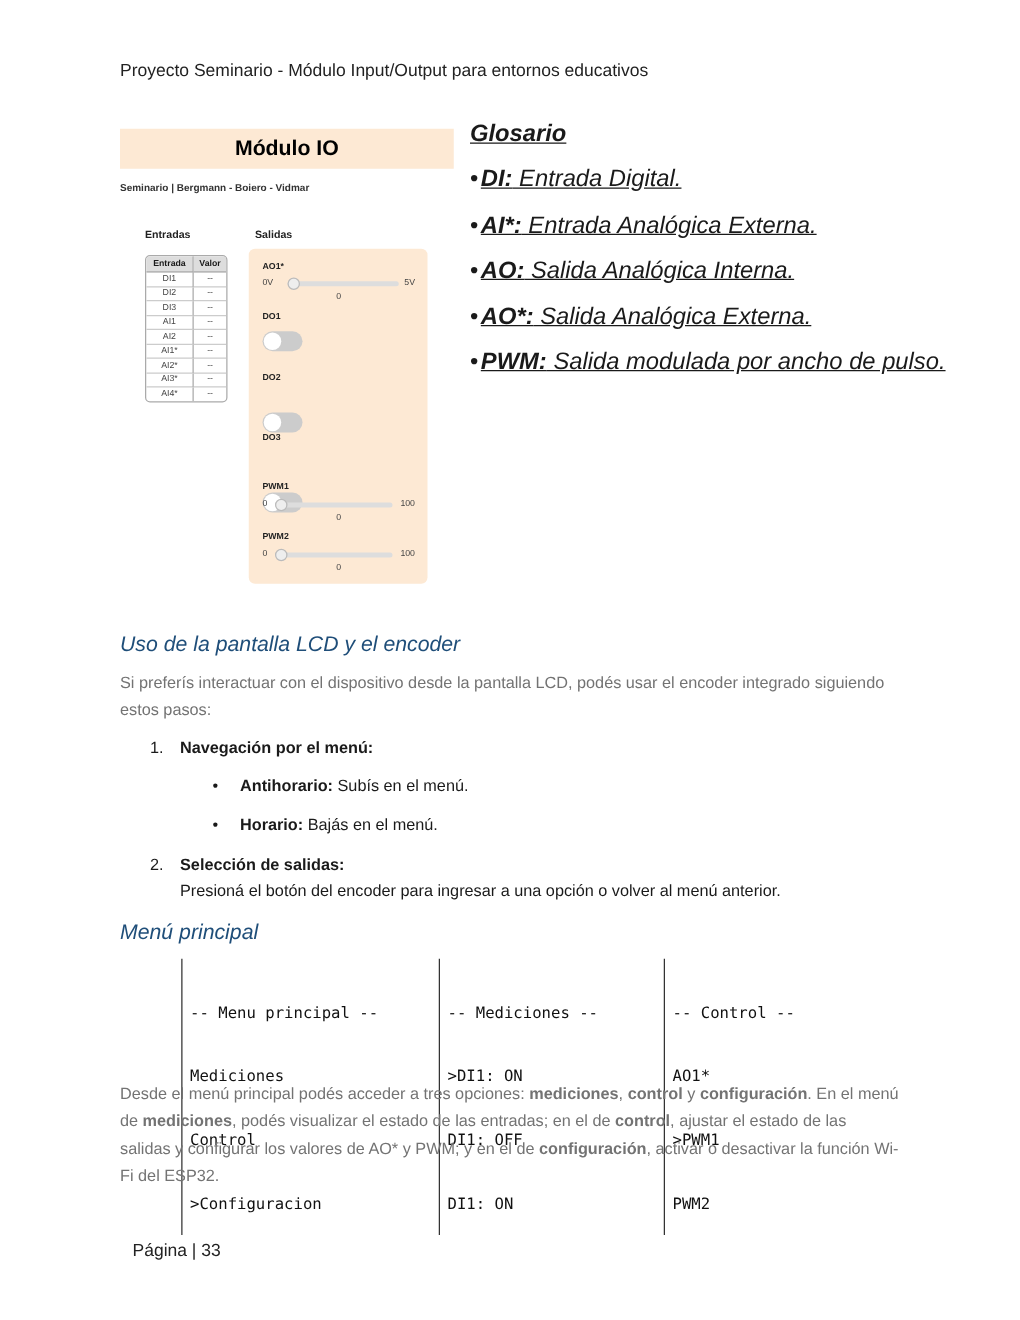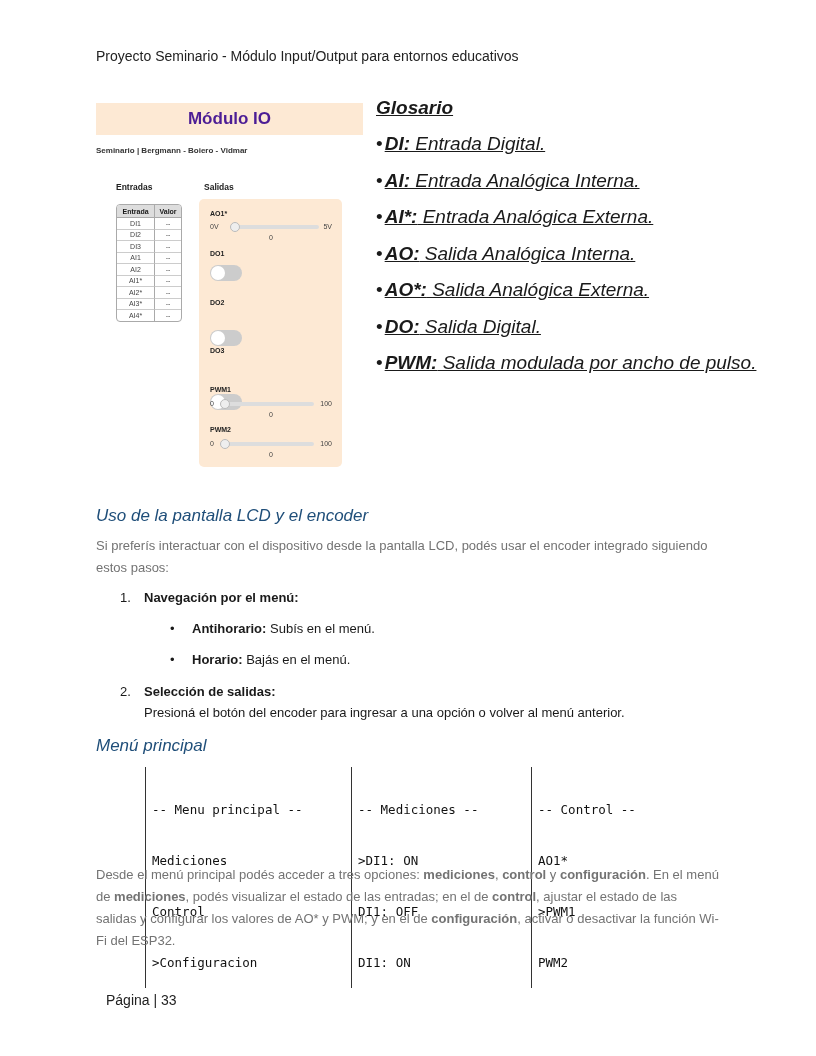--- a/index.html
+++ b/index.html
@@ -7,21 +7,21 @@
     width: 816px; height: 1056px; background: #ffffff; position: relative;
     font-family: "Liberation Sans", sans-serif; color: #1a1a1a; overflow: hidden;
   }
   .abs { position: absolute; }
   .header-text { left: 96px; top: 48px; font-size: 14px; color: #222; }
   .footer-text { left: 106px; top: 992px; font-size: 14px; color: #222; }
 
   
   .module-banner { left: 96px; top: 103px; width: 267px; height: 32px; background: #fde9d4;
     display: flex; align-items: center; justify-content: center; }
-  .module-title { font-size: 17px; font-weight: bold; color: #4c1d95; }
+  .module-title { font-size: 17px; font-weight: bold; color: #000000; }
   .module-sub { left: 96px; top: 146px; width: 267px; text-align: left; font-size: 8px; font-weight: bold; color: #333; }
   .col-label { font-size: 8.5px; font-weight: bold; color: #222; top: 182px; }
   .in-table { left: 116px; top: 204px; width: 66px; border: 1px solid #aaa; border-radius: 4px; border-collapse: separate; border-spacing: 0; font-size: 7px; overflow: hidden; }
   .in-table th { background: #ddd; font-weight: bold; padding: 1px 2px; border-bottom: 1px solid #aaa; height: 10px; }
   .in-table th:first-child, .in-table td:first-child { border-right: 1px solid #aaa; }
   .in-table td { text-align: center; height: 10.5px; border-bottom: 1px solid #ccc; padding: 0; color: #444; }
   .in-table tr:last-child td { border-bottom: none; }
   .out-panel { left: 199px; top: 199px; width: 143px; height: 268px; background: #fde9d4; border-radius: 5px; }
   .out-label { font-size: 7px; font-weight: bold; color: #222; }
   .slider-row { display: flex; align-items: center; font-size: 7px; color: #444; }
@@ -148,25 +148,23 @@
     </div>
     <span>100</span>
   </div>
   <div class="abs slider-val" style="left:11px;top:252px;width:122px">0</div>
 </div>
 
 <div class="abs glossary">
   <div class="gl-title">Glosario</div>
   <div id="gl-items">
       <div class="gl-item"><span class="gl-bullet">•</span><b>DI:</b><span> Entrada Digital.</span></div>
-      <div class="gl-item"><span class="gl-bullet">•</span><b>AI:</b><span> Entrada Analógica Interna.</span></div>
       <div class="gl-item"><span class="gl-bullet">•</span><b>AI*:</b><span> Entrada Analógica Externa.</span></div>
       <div class="gl-item"><span class="gl-bullet">•</span><b>AO:</b><span> Salida Analógica Interna.</span></div>
       <div class="gl-item"><span class="gl-bullet">•</span><b>AO*:</b><span> Salida Analógica Externa.</span></div>
-      <div class="gl-item"><span class="gl-bullet">•</span><b>DO:</b><span> Salida Digital.</span></div>
       <div class="gl-item"><span class="gl-bullet">•</span><b>PWM:</b><span> Salida modulada por ancho de pulso.</span></div>
     </div>
 </div>
 
 <div class="abs h2" style="left:96px;top:506px">Uso de la pantalla LCD y el encoder</div>
 <div class="abs para" style="left:96px;top:535px;width:620px">Si preferís interactuar con el dispositivo desde la pantalla LCD, podés usar el encoder integrado siguiendo estos pasos:</div>
 
 <div class="abs list" style="left:120px;top:590px">
   <span style="display:inline-block;width:24px">1.</span><b>Navegación por el menú:</b>
 </div>

